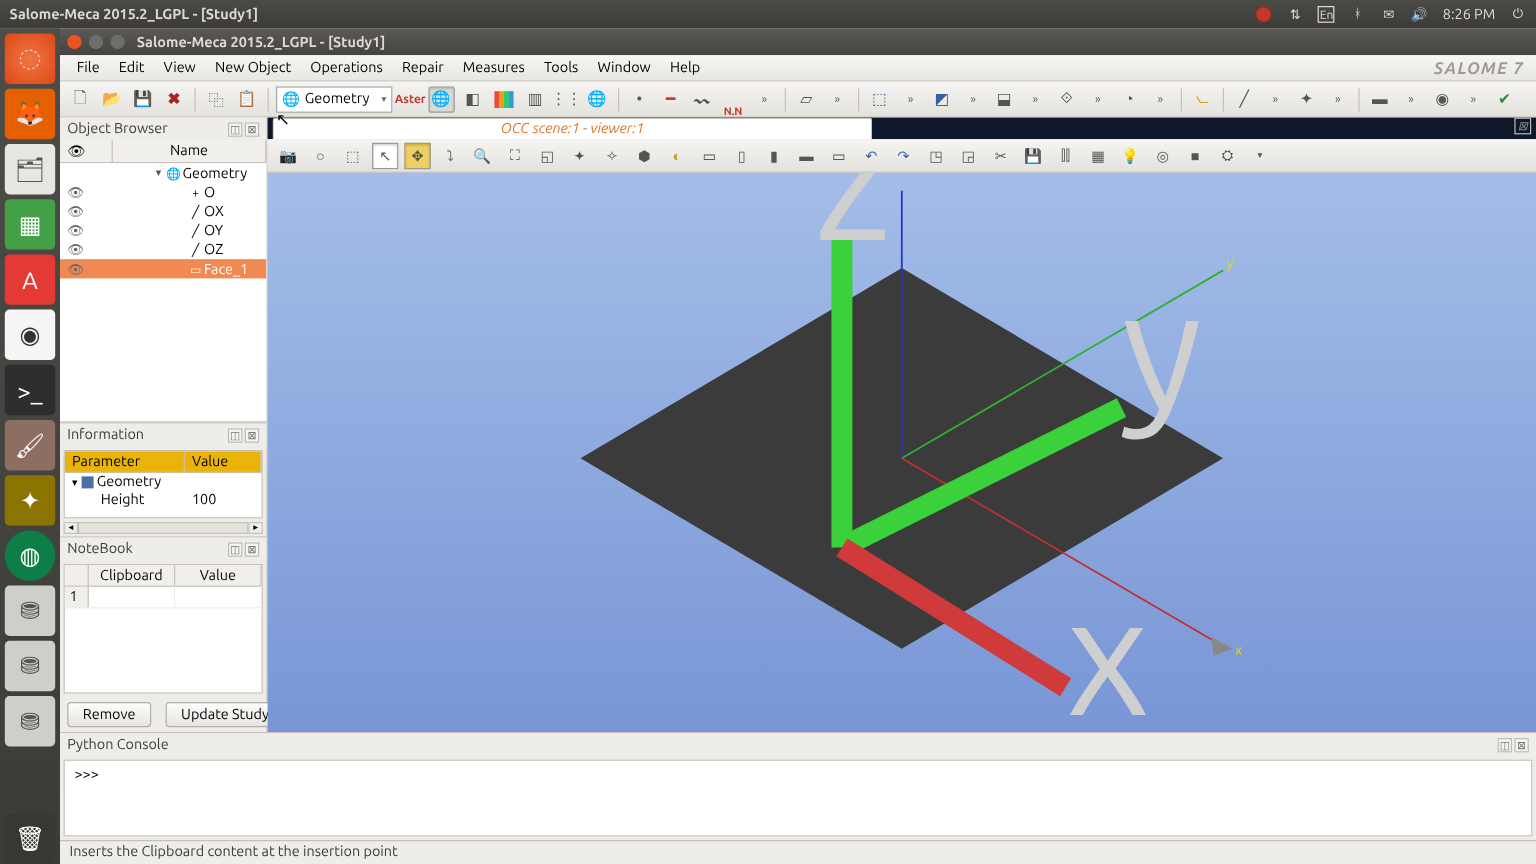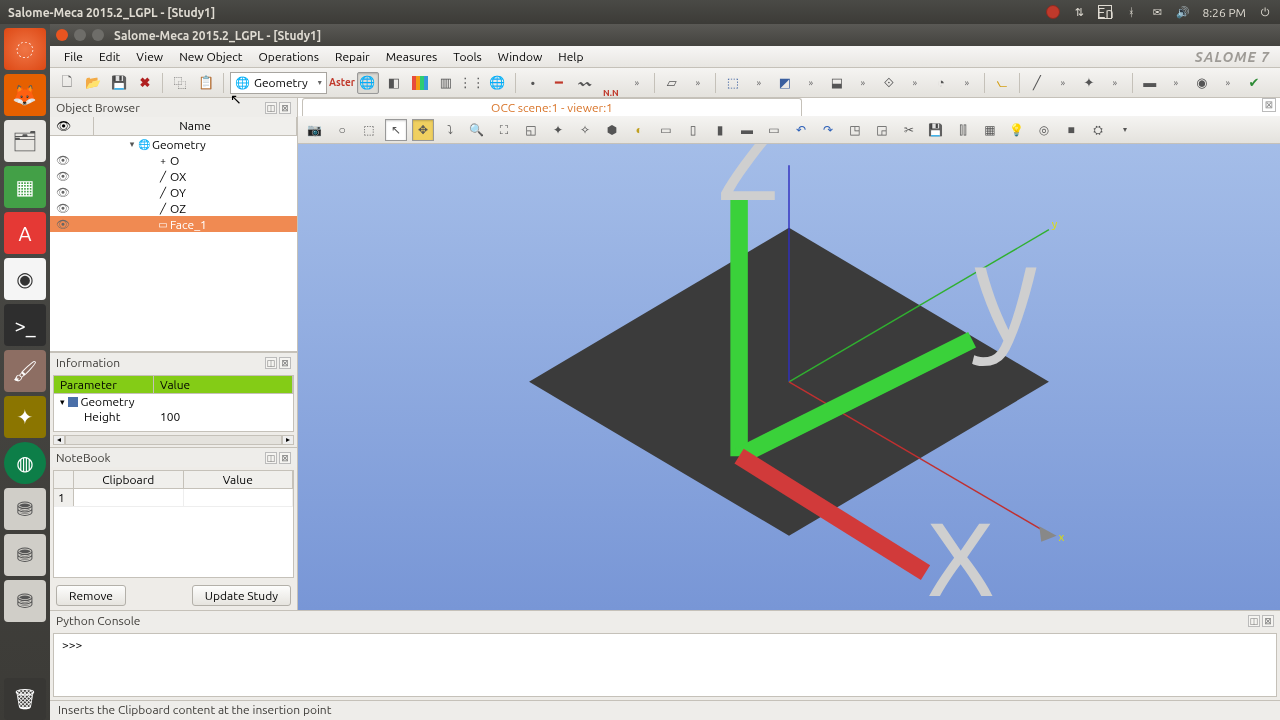--- a/index.html
+++ b/index.html
@@ -4,21 +4,21 @@
 <style>
 * { margin: 0; padding: 0; box-sizing: border-box; font-family: Ubuntu, "Segoe UI", sans-serif; font-size: 12px; }
 body { width: 1280px; height: 720px; overflow: hidden; background: #f0f0f0; position: relative; }
 
 
 .top-panel { height: 24px; background: linear-gradient(#4a4a46, #3c3b37); color: #dfdbd2; display: flex; align-items: center; padding: 0 8px; }
 .top-panel .title { flex: 1; font-weight: bold; }
 .top-panel .tray { display: flex; align-items: center; gap: 12px; }
 .tray-icon { width: 14px; height: 14px; display: inline-flex; align-items: center; justify-content: center; font-size: 11px; color:#dfdbd2; }
 .tray .red-dot { width: 14px; height: 14px; border-radius: 50%; background:#c0392b; border:1px solid #8b2a20; }
-.tray .en { border:1px solid #dfdbd2; padding:0 2px; font-size:15px; }
+.tray .en { border:1px solid #dfdbd2; padding:0 2px; font-size:10px; }
 
 
 .launcher { position: absolute; left: 0; top: 24px; width: 50px; height: 696px; background: linear-gradient(#4c4c48,#3c3b37); display: flex; flex-direction: column; align-items: center; padding-top: 4px; gap: 4px; }
 .launcher-item { width: 42px; height: 42px; border-radius: 4px; display: flex; align-items: center; justify-content: center; font-size: 20px; color: white; }
 .li-ubuntu { background: radial-gradient(#f07646,#dd4814); }
 .li-firefox { background:#e66000; }
 .li-files { background:#e8e6e2; color:#555; }
 .li-calc { background:#43a047; }
 .li-impress { background:#e53935; }
 .li-chrome { background:#f5f5f5; color:#333; }
@@ -51,21 +51,21 @@
 .tb-sep { width:1px; height:20px; background:#c5c1b9; margin:0 2px; }
 .module-select { height:22px; border:1px solid #a8a5a0; background:#fff; display:flex; align-items:center; padding:0 18px 0 4px; gap:4px; position:relative; }
 .module-select::after { content:"▾"; position:absolute; right:4px; font-size:8px; color:#666; }
 .aster-label { font-size:10px; color:#c0392b; font-weight:bold; }
 .pressed { background:#dcdad4; border:1px solid #999; box-shadow:inset 0 1px 2px rgba(0,0,0,0.2); }
 .colorstripes { width:16px; height:14px; background:linear-gradient(90deg,#e74c3c 0 25%,#f39c12 25% 50%,#2ecc71 50% 75%,#3498db 75% 100%); }
 .chevron { font-size:10px; color:#666; }
 
 
 .body-area { flex:1; display:flex; min-height:0; }
-.left-pane { width:248px; display:flex; flex-direction:column; border-right:1px solid #c5c1b9; background:#eeece8; }
+.left-pane { width:173px; display:flex; flex-direction:column; border-right:1px solid #c5c1b9; background:#eeece8; }
 .pane-title { background:#eeedea; padding:3px 6px; font-weight:normal; color:#3d3b37; display:flex; align-items:center; }
 .pane-title .pane-controls { margin-left:auto; display:flex; gap:2px; }
 .pane-ctrl { width:12px; height:12px; font-size:9px; color:#777; display:flex; align-items:center; justify-content:center; border:1px solid #bbb; background:#f5f4f1; }
 
 
 .ob { flex:0 0 254px; display:flex; flex-direction:column; border-bottom:1px solid #c5c1b9; }
 .ob-header { display:flex; border-bottom:1px solid #c5c1b9; background:#f0efec; }
 .ob-hcol { padding:2px 6px; border-right:1px solid #c5c1b9; }
 .ob-hcol.eye { width:44px; }
 .ob-hcol.name { flex:1; text-align:center; }
@@ -74,21 +74,21 @@
 .tree-row .eye { width:18px; text-align:center; color:#666; font-size:11px; padding:0; }
 .tree-row .ref { width:18px; }
 .tree-row .disclosure { width:12px; text-align:center; font-size:9px; color:#555;}
 .tree-row .node-icon { width:14px; display:inline-flex; justify-content:center; font-size:10px; }
 .tree-row.selected { background:#f08a52; color:#fff; }
 .tree-row.selected .eye { background:#f08a52; }
 
 
 .info { flex:0 0 96px; border-top:1px solid #c5c1b9; border-bottom:1px solid #c5c1b9; display:flex; flex-direction:column; }
 .info-table { background:#fff; flex:1; border:1px solid #c5c1b9; margin:3px; overflow:hidden; position:relative; }
-.info-head { display:flex; background:#84cc16; border-bottom:1px solid #c5c1b9; }
+.info-head { display:flex; background:#eab308; border-bottom:1px solid #c5c1b9; }
 .info-head div { padding:2px 6px; border-right:1px solid #c5c1b9; }
 .info-head .p { width:100px; }
 .info-head .v { flex:1; }
 .info-row { display:flex; }
 .info-row .p { width:100px; padding:1px 6px; display:flex; align-items:center; gap:3px;}
 .info-row .v { flex:1; padding:1px 6px; }
 .info-scroll { display:flex; margin:0 3px 2px; }
 .info-scroll .track { flex:1; height:10px; background:#e4e2dd; border:1px solid #c5c1b9; position:relative; }
 .info-scroll .arrow { width:12px; height:10px; border:1px solid #c5c1b9; background:#eee; text-align:center; font-size:8px; line-height:8px; }
 
@@ -99,21 +99,21 @@
 .nb-head div { flex:1; padding:2px 6px; text-align:center; border-right:1px solid #c5c1b9; }
 .nb-row { display:flex; border-bottom:1px solid #eee; }
 .nb-row .idx { width:20px; background:#f0efec; border-right:1px solid #c5c1b9; padding:2px 4px; }
 .nb-row .cell { flex:1; border-right:1px solid #eee; padding:2px 4px; }
 .nb-buttons { display:flex; gap:6px; padding:4px 6px; align-items:center; }
 .nb-buttons button { flex:0 0 auto; padding:3px 12px; background:linear-gradient(#fdfdfc,#e6e4df); border:1px solid #b3b0a9; border-radius:3px; }
 .nb-buttons .spacer { flex:1; }
 
 
 .right-pane { flex:1; display:flex; flex-direction:column; }
-.view-tab { height:18px; display:flex; background:#ffffff; }
+.view-tab { height:18px; display:flex; background:#0f172a;font-style:italic; }
 .view-tab .tab { padding:2px 18px; border:1px solid #c5c1b9; border-bottom:none; background:#fff; color:#d9752a; margin-left:4px; font-weight:normal; border-radius:3px 3px 0 0; flex:1; max-width:500px; text-align:center; }
 .view-tab .tab-x { margin-left:auto; margin-right:4px; width:14px; height:14px; font-size:10px; color:#888; border:1px solid #bbb; text-align:center; }
 
 .view-toolbar { height:28px; background:linear-gradient(#f5f4f2,#e4e2dd); border-bottom:1px solid #c5c1b9; display:flex; align-items:center; padding:0 6px; gap:5px; }
 .vt-btn { width:22px; height:22px; display:flex; align-items:center; justify-content:center; color:#555; font-size:12px; border:1px solid transparent; }
 .vt-btn.pressed { border:1px solid #999; background:#fff; }
 
 .viewport { flex:1; background: linear-gradient(#a4bde8, #7896d6); position:relative; overflow:hidden; }
 .viewport svg { width:100%; height:100%; }
 

